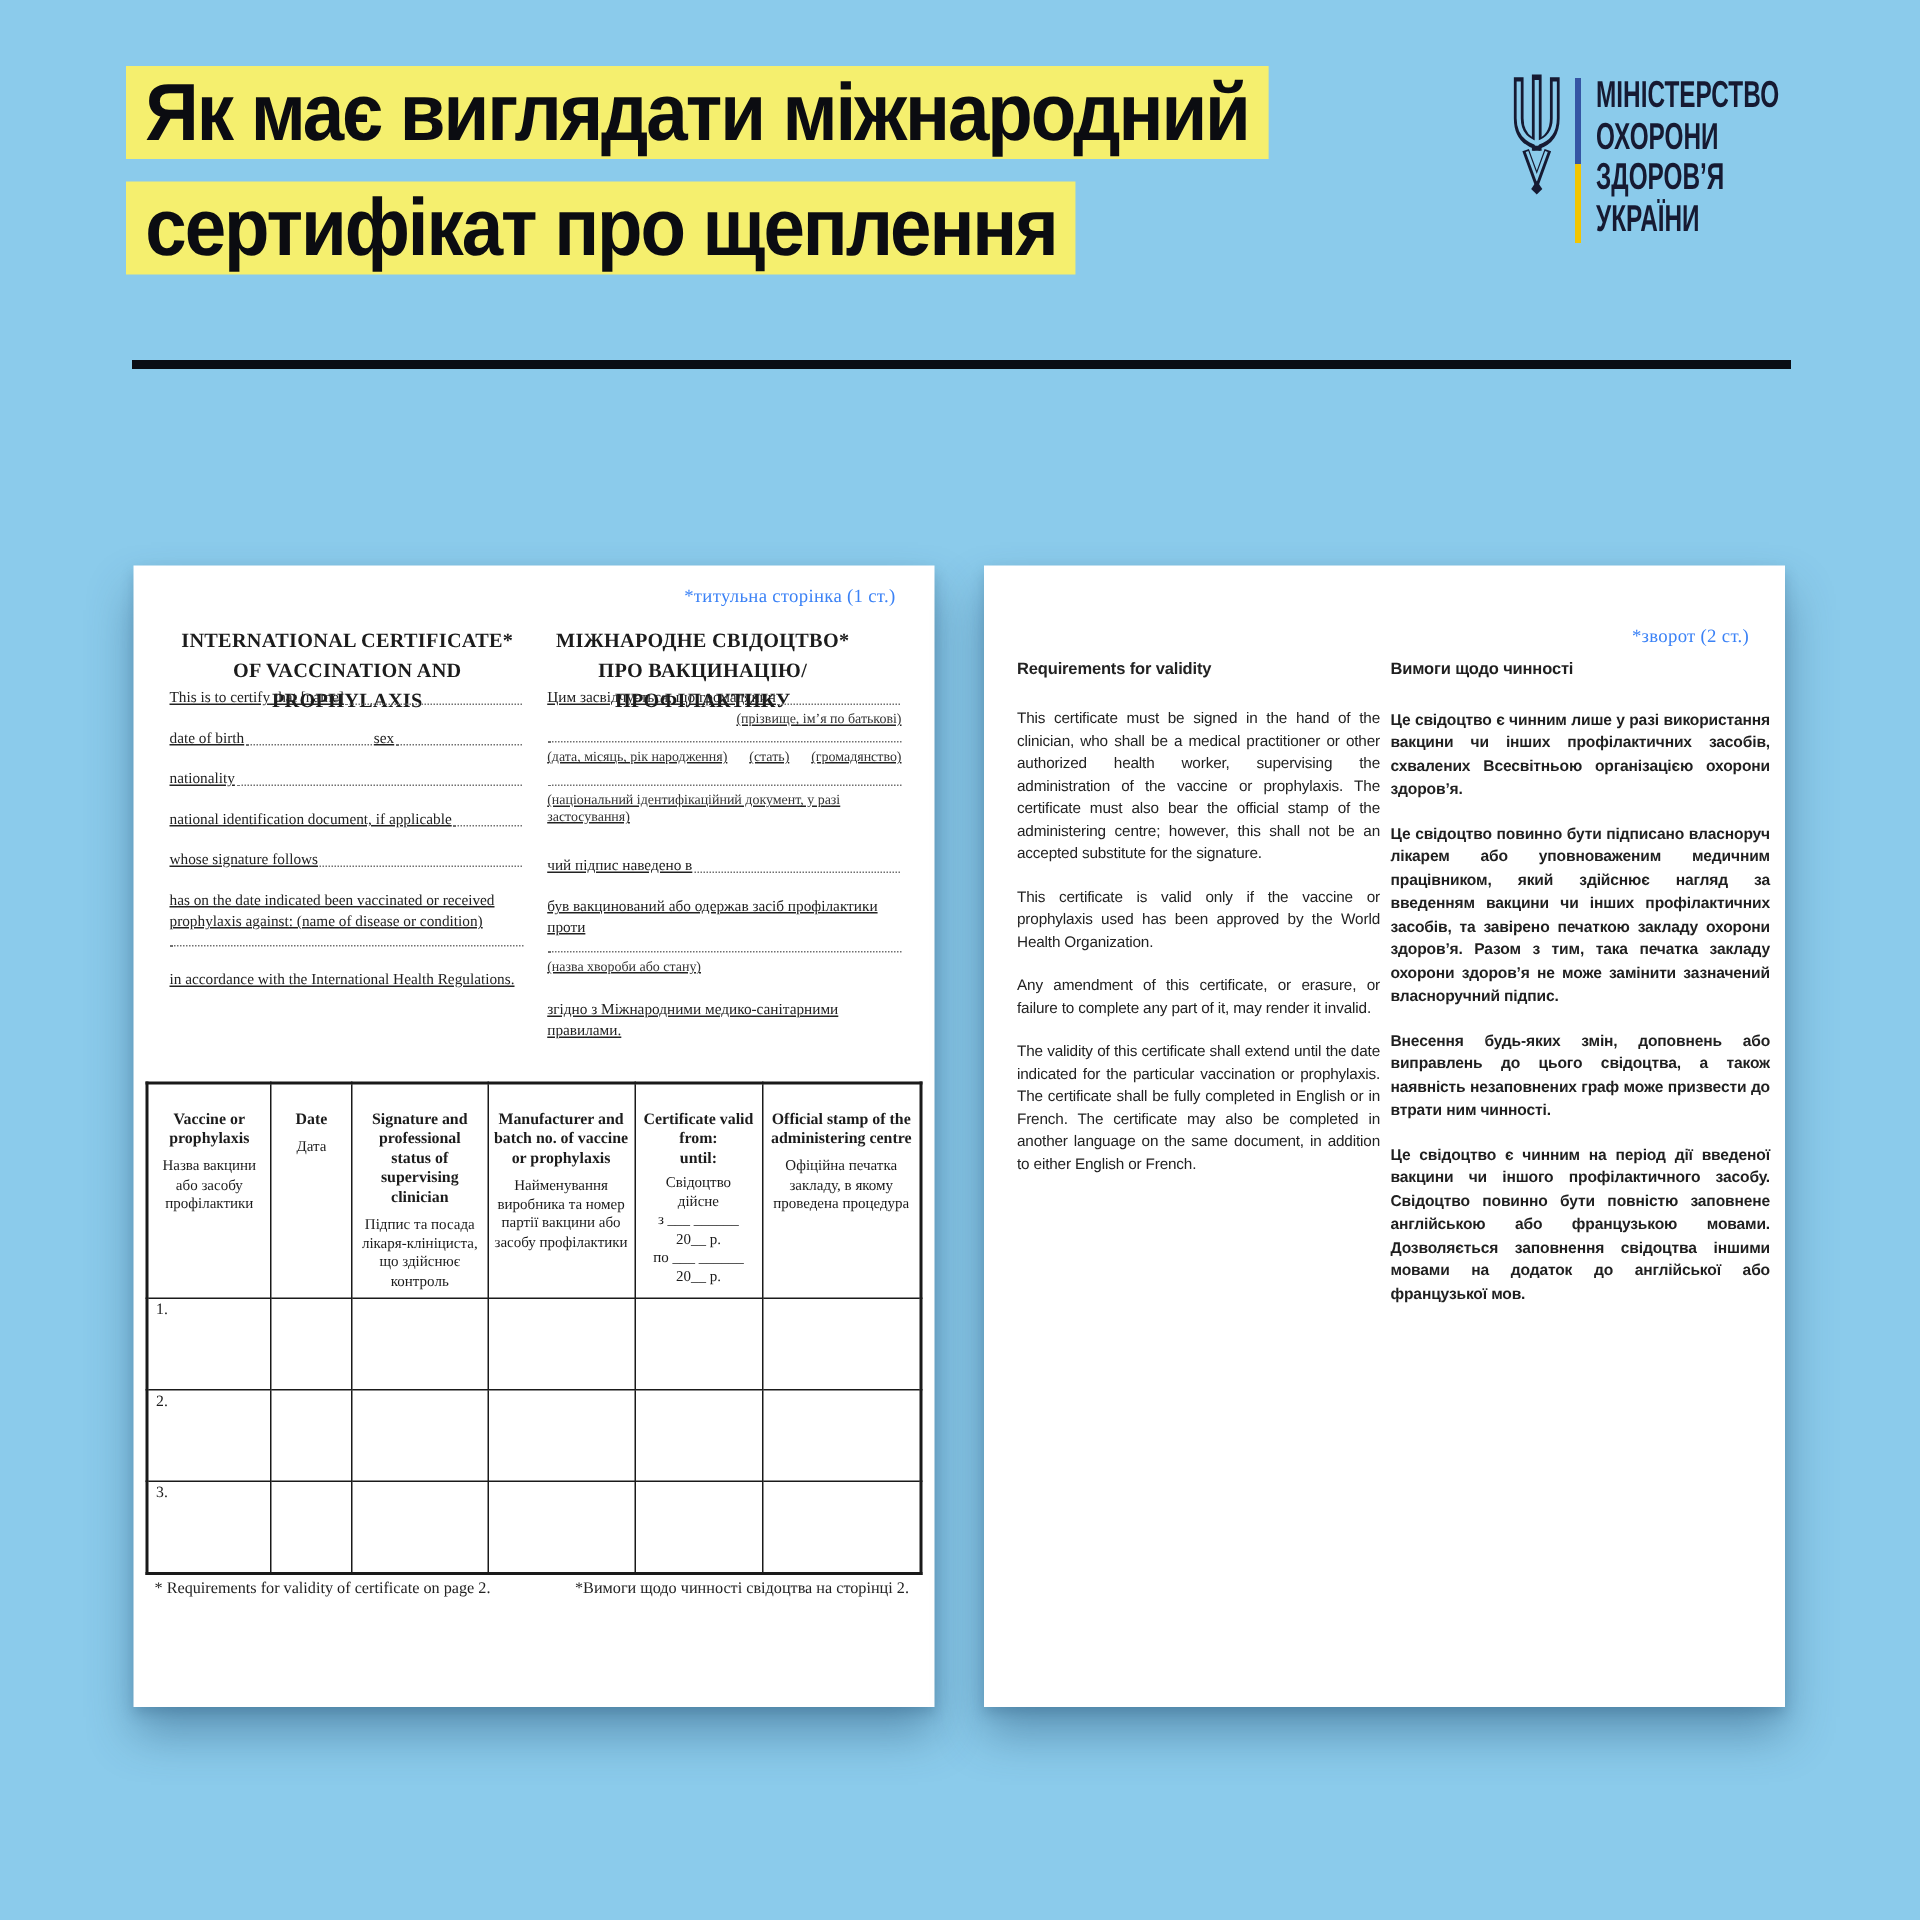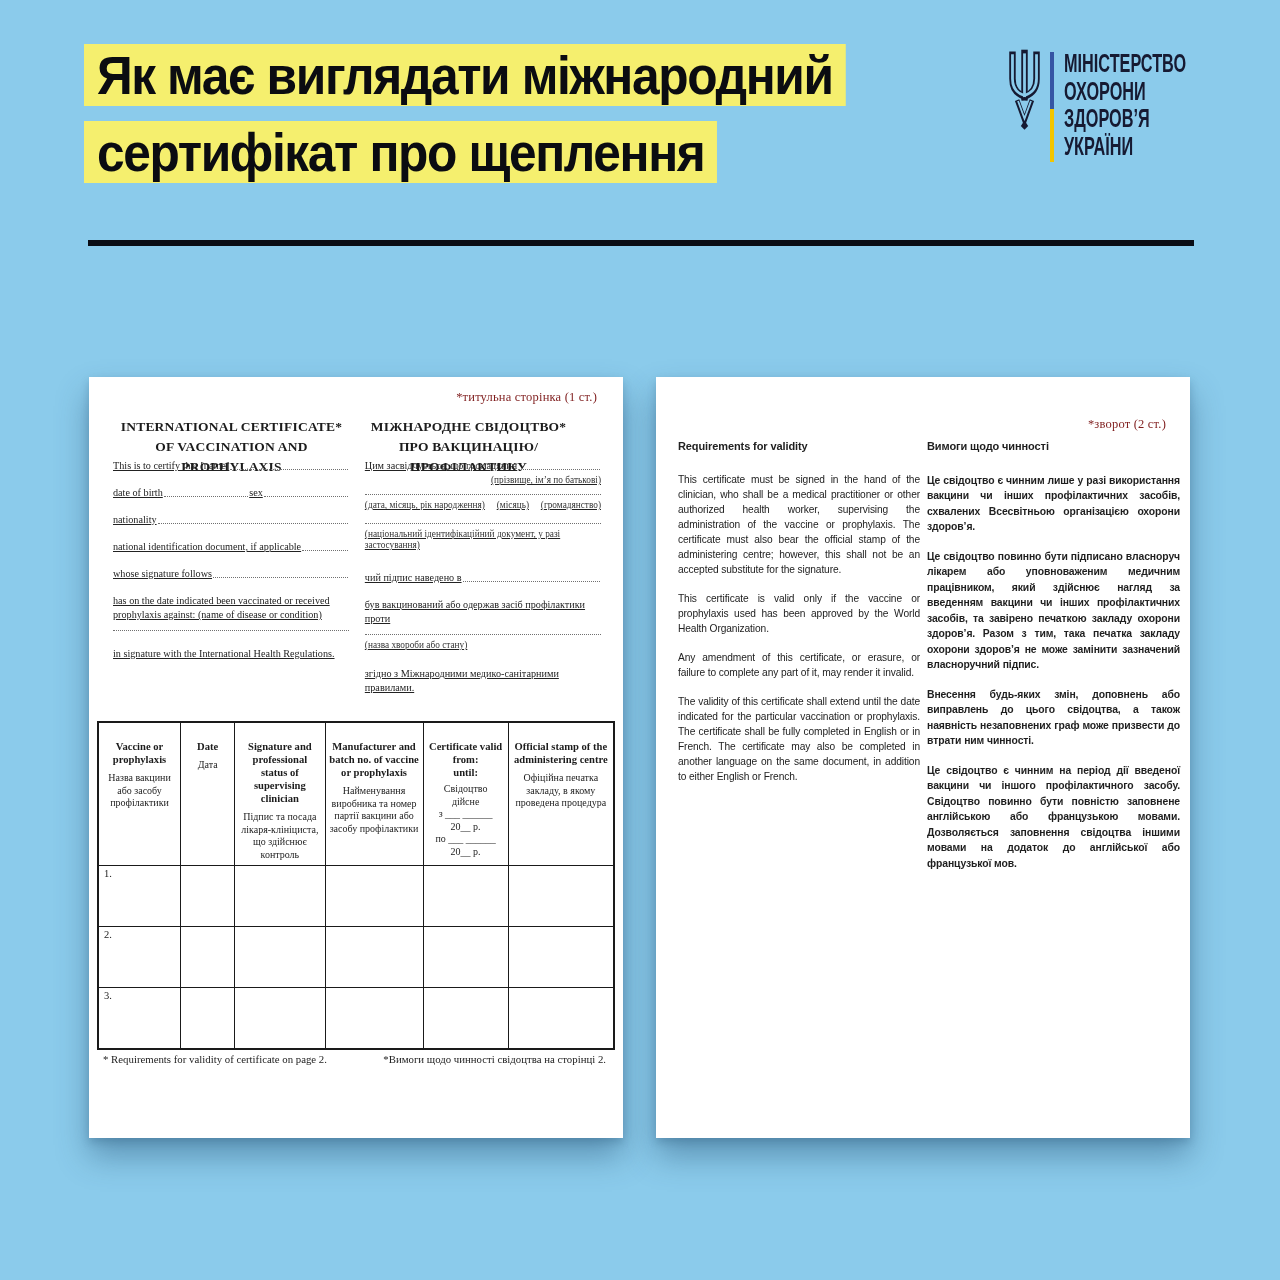--- a/index.html
+++ b/index.html
@@ -36,21 +36,21 @@
   .rule{position:absolute;left:88px;top:240px;width:1106px;height:6px;background:#0a0d15;}
 
   
   .page{
     position:absolute;top:377px;width:534px;height:761px;background:#ffffff;
     box-shadow:0 18px 30px rgba(35,80,115,.45), 0 4px 8px rgba(35,80,115,.25);
     color:#1c1c1c;
   }
   .page-1{left:89px;}
   .page-2{left:656px;}
-  .pnote{position:absolute;top:13px;right:26px;font-size:12.5px;letter-spacing:.2px;color:#7f1d1d;}
+  .pnote{position:absolute;top:13px;right:26px;font-size:12.5px;letter-spacing:.2px;color:#3b82f6;}
   .page-2 .pnote{top:40px;right:24px;}
 
   
   .heads{position:absolute;top:40px;left:24px;right:36px;display:flex;}
   .heads h3{
     flex:1;margin:0;text-align:center;font-size:13.5px;line-height:20px;
     font-weight:bold;letter-spacing:.2px;white-space:pre-line;
   }
 
   
@@ -171,35 +171,35 @@
             <span class="leader"></span>
         </div>
         <div class="fline">
           <span class="lbl">whose signature follows</span>
             <span class="leader"></span>
         </div>
         <p class="fpara mt8">has on the date indicated been vaccinated or received prophylaxis against: (name of disease or condition)</p>
         <div class="fline">
             <span class="leader full"></span>
           </div>
-        <p class="fpara">in signature with the International Health Regulations.</p>
+        <p class="fpara">in accordance with the International Health Regulations.</p>
       </div>
 
       <div class="fcol">
         <div class="fline" style="margin-bottom:3px">
           <span class="lbl">Цим засвідчується, що громадянин</span>
             <span class="leader"></span>
         </div>
         <div class="caption right">(прізвище, ім’я по батькові)</div>
         <div class="fline mt8" style="margin-bottom:3px">
             <span class="leader full"></span>
           </div>
         <div class="caption spread">
           <span>(дата, місяць, рік народження)</span>
-          <span>(місяць)</span>
+          <span>(стать)</span>
           <span>(громадянство)</span>
         </div>
         <div class="fline mt12" style="margin-bottom:3px">
             <span class="leader full"></span>
           </div>
         <div class="caption center">(національний ідентифікаційний документ, у разі застосування)</div>
         <div class="fline mt20">
           <span class="lbl">чий підпис наведено в</span>
             <span class="leader"></span>
         </div>

